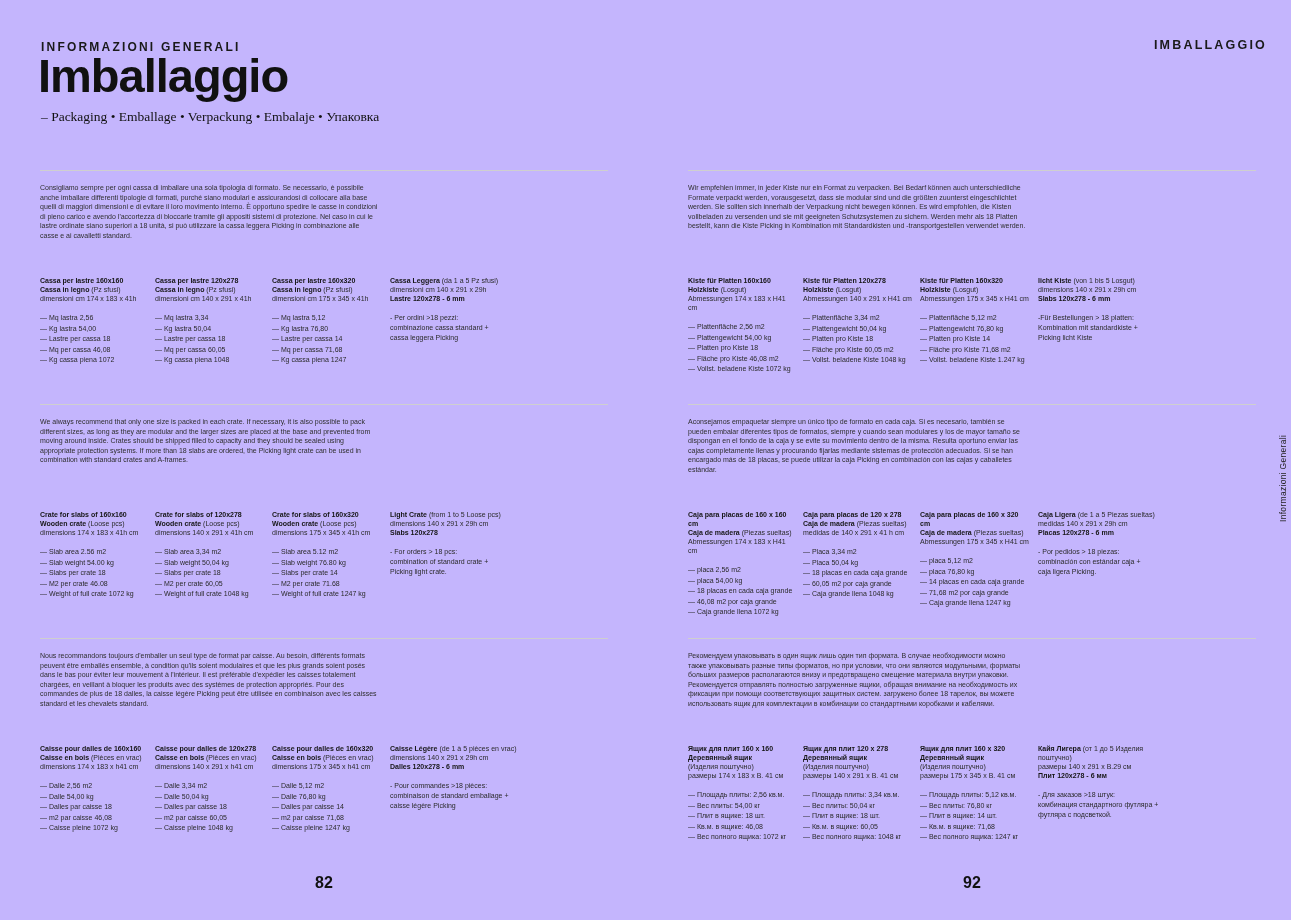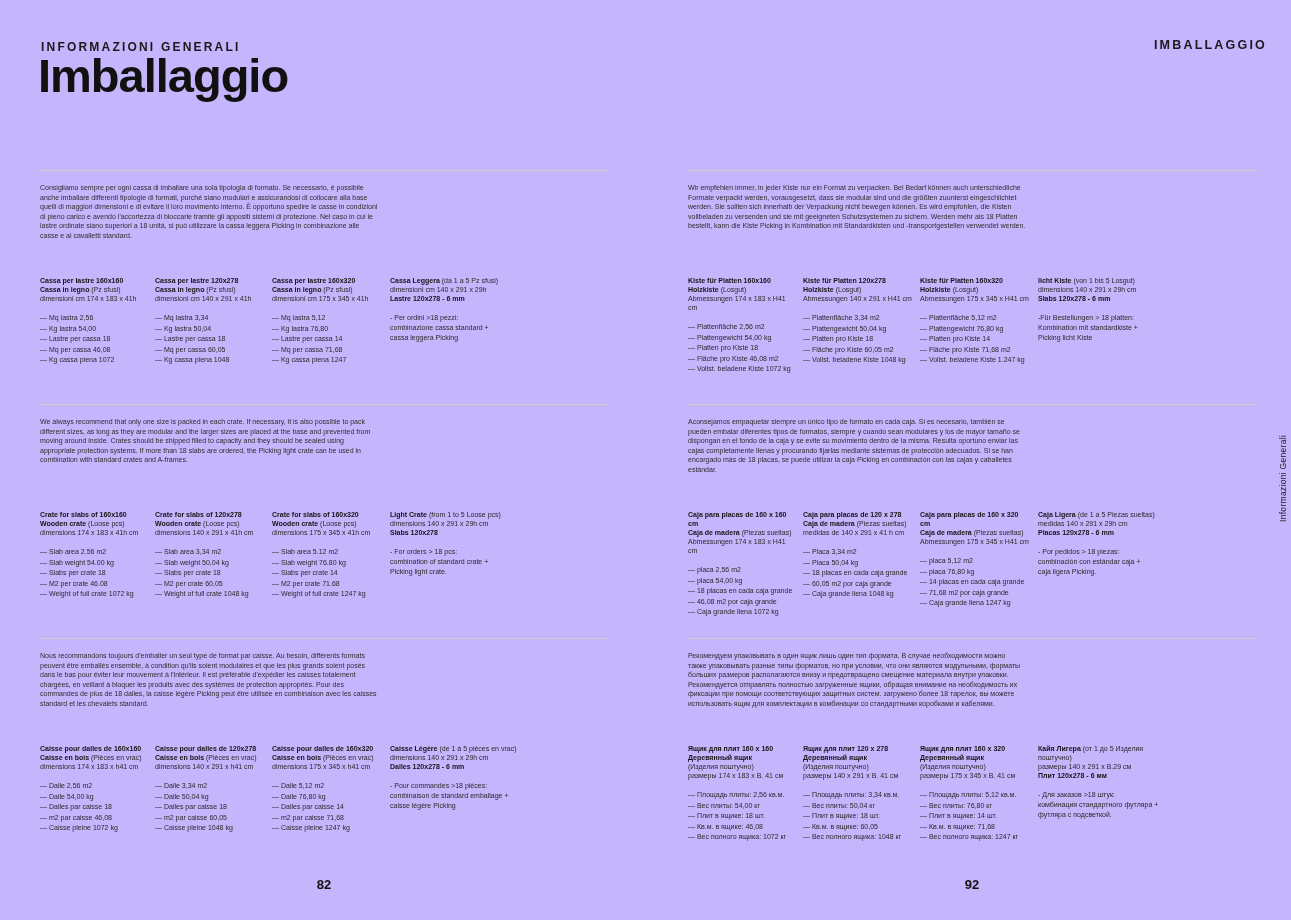--- a/index.html
+++ b/index.html
@@ -29,39 +29,40 @@
         grid-template-columns:115px 117px 118px 1fr;}
   .col{padding-right:8px;font-size:7px;line-height:9px;color:#2a2a2a;}
   .col-head b{font-weight:700;color:#161616;}
   .col-items{list-style:none;margin:10px 0 0 0;padding:0;}
   .col-items li{margin:0 0 1.5px 0;}
   .col-note{margin-top:10px;}
   .col-note div{margin:0 0 1px 0;}
 
   
   .pagenum{position:absolute;bottom:28px;width:60px;text-align:center;
-           font-size:13px;font-weight:700;color:#111;}
+           font-size:16px;font-weight:700;color:#111;}
   .pagenum.left{left:294px;}
   .pagenum.right{left:942px;}
 
   
   .side-label{position:absolute;right:19px;top:412px;height:132px;
               writing-mode:vertical-rl;transform:rotate(180deg);
               font-size:8.5px;color:#222;letter-spacing:.3px;
               display:flex;align-items:center;justify-content:center;}
   .side-bar{position:absolute;right:0;top:422px;width:14px;height:123px;}
 </style>
 </head>
 <body>
 
 <div class="spread">
 
   <div class="eyebrow">INFORMAZIONI GENERALI</div>
   <div class="corner">IMBALLAGGIO</div>
   <h1 class="title">Imballaggio</h1>
+  <div class="subtitle">– Packaging • Emballage • Verpackung • Embalaje • Упаковка</div>
 
   <div class="pages">
     <div class="page">
   <section class="lang-section">
     <hr class="rule">
     <p class="intro">Consigliamo sempre per ogni cassa di imballare una sola tipologia di formato. Se necessario, è possibile anche imballare differenti tipologie di formati, purché siano modulari e assicurandosi di collocare alla base quelli di maggiori dimensioni e di evitare il loro movimento interno. È opportuno spedire le casse in condizioni di pieno carico e avendo l'accortezza di bloccarle tramite gli appositi sistemi di protezione. Nel caso in cui le lastre ordinate siano superiori a 18 unità, si può utilizzare la cassa leggera Picking in combinazione alle casse e ai cavalletti standard.</p>
     <div class="cols">
   <div class="col">
     <div class="col-head">
                 <div><b>Cassa per lastre 160x160</b></div>

